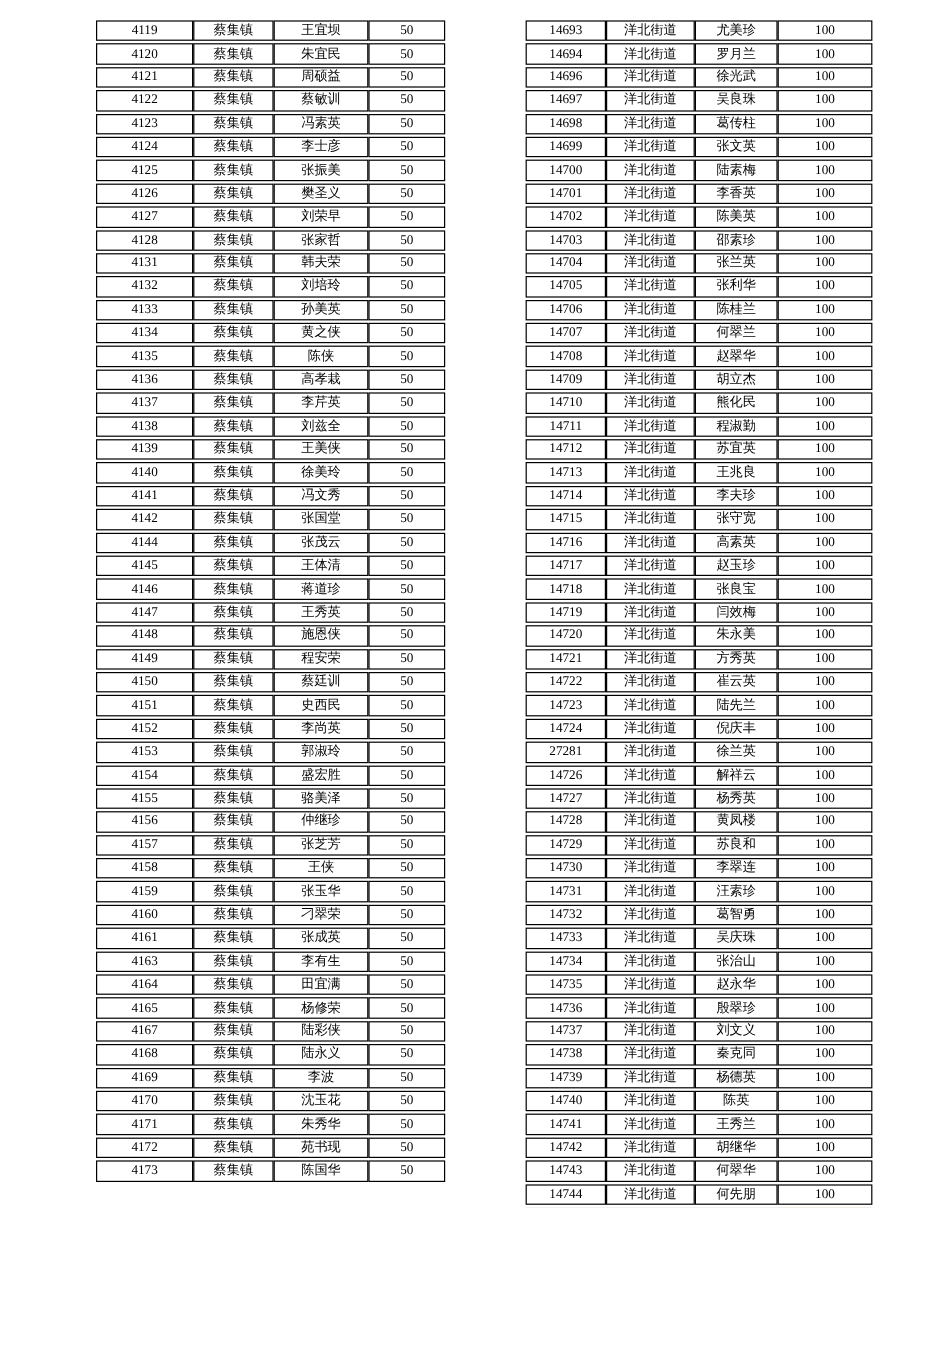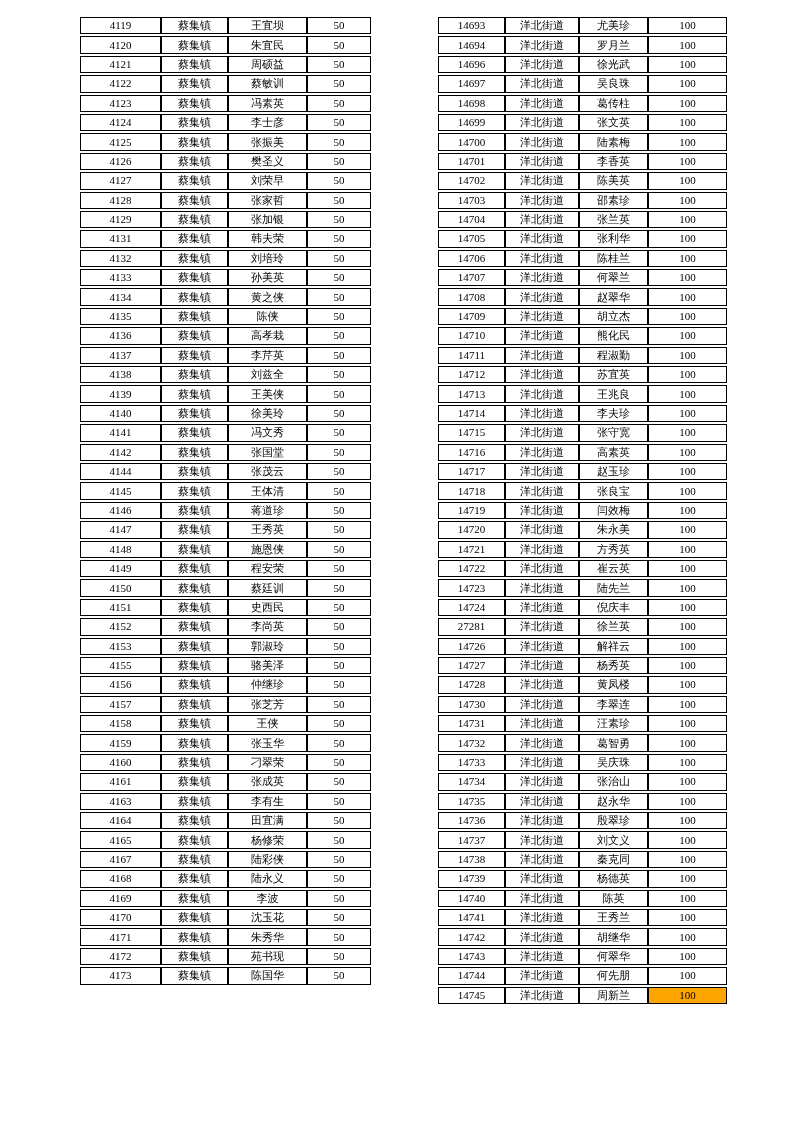--- a/index.html
+++ b/index.html
@@ -105,26 +105,20 @@
           <td>刘荣早</td>
           <td>50</td>
         </tr>
         <tr>
           <td>4128</td>
           <td>蔡集镇</td>
           <td>张家哲</td>
           <td>50</td>
         </tr>
         <tr>
-          <td>4129</td>
-          <td>蔡集镇</td>
-          <td>张加银</td>
-          <td>50</td>
-        </tr>
-        <tr>
           <td>4131</td>
           <td>蔡集镇</td>
           <td>韩夫荣</td>
           <td>50</td>
         </tr>
         <tr>
           <td>4132</td>
           <td>蔡集镇</td>
           <td>刘培玲</td>
           <td>50</td>
@@ -240,20 +234,26 @@
         <tr>
           <td>4152</td>
           <td>蔡集镇</td>
           <td>李尚英</td>
           <td>50</td>
         </tr>
         <tr>
           <td>4153</td>
           <td>蔡集镇</td>
           <td>郭淑玲</td>
+          <td>50</td>
+        </tr>
+        <tr>
+          <td>4154</td>
+          <td>蔡集镇</td>
+          <td>盛宏胜</td>
           <td>50</td>
         </tr>
         <tr>
           <td>4155</td>
           <td>蔡集镇</td>
           <td>骆美泽</td>
           <td>50</td>
         </tr>
         <tr>
           <td>4156</td>
@@ -566,20 +566,26 @@
           <td>杨秀英</td>
           <td>100</td>
         </tr>
         <tr>
           <td>14728</td>
           <td>洋北街道</td>
           <td>黄凤楼</td>
           <td>100</td>
         </tr>
         <tr>
+          <td>14729</td>
+          <td>洋北街道</td>
+          <td>苏良和</td>
+          <td>100</td>
+        </tr>
+        <tr>
           <td>14730</td>
           <td>洋北街道</td>
           <td>李翠连</td>
           <td>100</td>
         </tr>
         <tr>
           <td>14731</td>
           <td>洋北街道</td>
           <td>汪素珍</td>
           <td>100</td>

